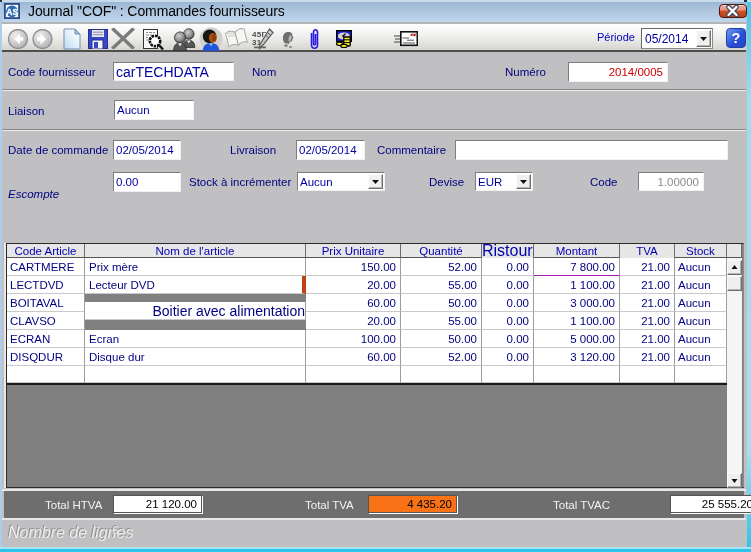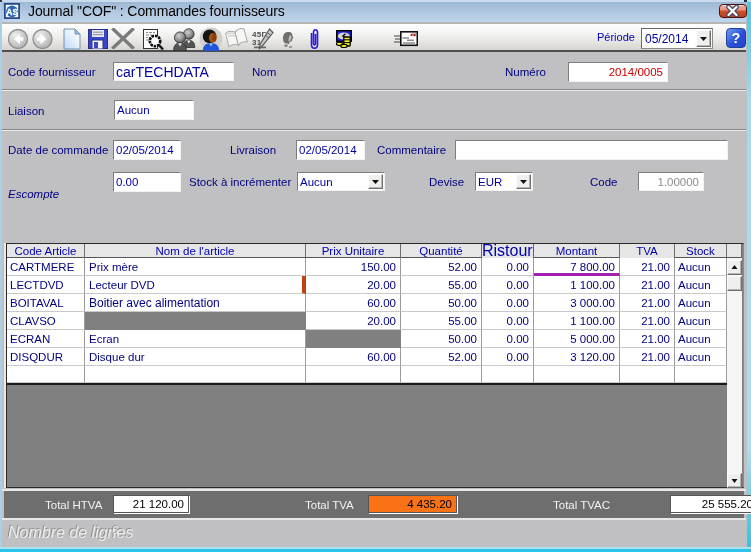--- a/index.html
+++ b/index.html
@@ -241,48 +241,49 @@
 <div style="position:absolute;left:475px;top:0;width:52px;height:24px;background:#e6e6e6;border-right:1px solid #6e6e6e;border-bottom:5px solid #0369a1;text-align:center;font-size:16px;color:#0000b0;line-height:14px;box-sizing:border-box;">Ristourne</div>
 <div style="position:absolute;left:527px;top:0;width:86px;height:14px;background:#e6e6e6;border-right:1px solid #6e6e6e;border-bottom:1px solid #565656;text-align:center;font-size:11.5px;color:#0000b0;line-height:14px;box-sizing:border-box;">Montant</div>
 <div style="position:absolute;left:613px;top:0;width:55px;height:31px;background:#e6e6e6;border-right:1px solid #6e6e6e;border-bottom:1px solid #565656;text-align:center;font-size:11.5px;color:#0000b0;line-height:14px;box-sizing:border-box;">TVA</div>
 <div style="position:absolute;left:668px;top:0;width:52px;height:14px;background:#e6e6e6;border-right:1px solid #6e6e6e;border-bottom:1px solid #565656;text-align:center;font-size:11.5px;color:#0000b0;line-height:14px;box-sizing:border-box;">Stock</div>
 <div style="position:absolute;left:720px;top:0;width:15px;height:14px;background:#e6e6e6;border-right:1px solid #6e6e6e;border-bottom:1px solid #565656;text-align:center;font-size:11.5px;color:#0000b0;line-height:14px;box-sizing:border-box;"></div>
 <div style="position:absolute;left:0px;top:14px;width:78px;height:18px;background:#fff;border-right:1px solid #9c9c9c;border-bottom:1px solid #c9c9c9;text-align:left;padding-left:3px;font-size:11.5px;color:#000080;line-height:18px;box-sizing:border-box;white-space:nowrap;overflow:hidden;">CARTMERE</div>
 <div style="position:absolute;left:78px;top:14px;width:221px;height:18px;background:#fff;border-right:1px solid #9c9c9c;border-bottom:1px solid #c9c9c9;text-align:left;padding-left:4px;font-size:11.5px;color:#000080;line-height:18px;box-sizing:border-box;white-space:nowrap;overflow:hidden;">Prix mère</div>
 <div style="position:absolute;left:299px;top:14px;width:95px;height:18px;background:#fff;border-right:1px solid #9c9c9c;border-bottom:1px solid #c9c9c9;text-align:right;padding-right:4px;font-size:11.5px;color:#000080;line-height:18px;box-sizing:border-box;white-space:nowrap;overflow:hidden;">150.00</div>
 <div style="position:absolute;left:394px;top:14px;width:81px;height:18px;background:#fff;border-right:1px solid #9c9c9c;border-bottom:1px solid #c9c9c9;text-align:right;padding-right:4px;font-size:11.5px;color:#000080;line-height:18px;box-sizing:border-box;white-space:nowrap;overflow:hidden;">52.00</div>
 <div style="position:absolute;left:475px;top:14px;width:52px;height:18px;background:#fff;border-right:1px solid #9c9c9c;border-bottom:1px solid #c9c9c9;text-align:right;padding-right:4px;font-size:11.5px;color:#000080;line-height:18px;box-sizing:border-box;white-space:nowrap;overflow:hidden;">0.00</div>
-<div style="position:absolute;left:527px;top:14px;width:86px;height:18px;background:#fff;border-right:1px solid #9c9c9c;border-bottom:3px solid #a21caf;text-align:right;padding-right:4px;font-size:11.5px;color:#000080;line-height:18px;box-sizing:border-box;white-space:nowrap;overflow:hidden;">7 800.00</div>
+<div style="position:absolute;left:527px;top:14px;width:86px;height:18px;background:#fff;border-right:1px solid #9c9c9c;border-bottom:1px solid #a21caf;text-align:right;padding-right:4px;font-size:11.5px;color:#000080;line-height:18px;box-sizing:border-box;white-space:nowrap;overflow:hidden;">7 800.00</div>
 <div style="position:absolute;left:613px;top:14px;width:55px;height:18px;background:#fff;border-right:1px solid #9c9c9c;border-bottom:1px solid #c9c9c9;text-align:right;padding-right:4px;font-size:11.5px;color:#000080;line-height:18px;box-sizing:border-box;white-space:nowrap;overflow:hidden;">21.00</div>
 <div style="position:absolute;left:668px;top:14px;width:52px;height:18px;background:#fff;border-right:1px solid #9c9c9c;border-bottom:1px solid #c9c9c9;text-align:left;padding-left:3px;font-size:11.5px;color:#000080;line-height:18px;box-sizing:border-box;white-space:nowrap;overflow:hidden;">Aucun</div>
 <div style="position:absolute;left:0px;top:32px;width:78px;height:18px;background:#fff;border-right:1px solid #9c9c9c;border-bottom:1px solid #c9c9c9;text-align:left;padding-left:3px;font-size:11.5px;color:#000080;line-height:18px;box-sizing:border-box;white-space:nowrap;overflow:hidden;">LECTDVD</div>
 <div style="position:absolute;left:78px;top:32px;width:221px;height:18px;background:#fff;border-right:4px solid #c2410c;border-bottom:1px solid #c9c9c9;text-align:left;padding-left:4px;font-size:11.5px;color:#000080;line-height:18px;box-sizing:border-box;white-space:nowrap;overflow:hidden;">Lecteur DVD</div>
 <div style="position:absolute;left:299px;top:32px;width:95px;height:18px;background:#fff;border-right:1px solid #9c9c9c;border-bottom:1px solid #c9c9c9;text-align:right;padding-right:4px;font-size:11.5px;color:#000080;line-height:18px;box-sizing:border-box;white-space:nowrap;overflow:hidden;">20.00</div>
 <div style="position:absolute;left:394px;top:32px;width:81px;height:18px;background:#fff;border-right:1px solid #9c9c9c;border-bottom:1px solid #c9c9c9;text-align:right;padding-right:4px;font-size:11.5px;color:#000080;line-height:18px;box-sizing:border-box;white-space:nowrap;overflow:hidden;">55.00</div>
 <div style="position:absolute;left:475px;top:32px;width:52px;height:18px;background:#fff;border-right:1px solid #9c9c9c;border-bottom:1px solid #c9c9c9;text-align:right;padding-right:4px;font-size:11.5px;color:#000080;line-height:18px;box-sizing:border-box;white-space:nowrap;overflow:hidden;">0.00</div>
 <div style="position:absolute;left:527px;top:32px;width:86px;height:18px;background:#fff;border-right:1px solid #9c9c9c;border-bottom:1px solid #c9c9c9;text-align:right;padding-right:4px;font-size:11.5px;color:#000080;line-height:18px;box-sizing:border-box;white-space:nowrap;overflow:hidden;">1 100.00</div>
 <div style="position:absolute;left:613px;top:32px;width:55px;height:18px;background:#fff;border-right:1px solid #9c9c9c;border-bottom:1px solid #c9c9c9;text-align:right;padding-right:4px;font-size:11.5px;color:#000080;line-height:18px;box-sizing:border-box;white-space:nowrap;overflow:hidden;">21.00</div>
 <div style="position:absolute;left:668px;top:32px;width:52px;height:18px;background:#fff;border-right:1px solid #9c9c9c;border-bottom:1px solid #c9c9c9;text-align:left;padding-left:3px;font-size:11.5px;color:#000080;line-height:18px;box-sizing:border-box;white-space:nowrap;overflow:hidden;">Aucun</div>
 <div style="position:absolute;left:0px;top:50px;width:78px;height:18px;background:#fff;border-right:1px solid #9c9c9c;border-bottom:1px solid #c9c9c9;text-align:left;padding-left:3px;font-size:11.5px;color:#000080;line-height:18px;box-sizing:border-box;white-space:nowrap;overflow:hidden;">BOITAVAL</div>
-<div style="position:absolute;left:78px;top:50px;width:221px;height:18px;background:#fff;border-right:1px solid #9c9c9c;border-bottom:1px solid #c9c9c9;text-align:left;padding-left:4px;font-size:12px;color:#000080;line-height:18px;box-sizing:border-box;white-space:nowrap;overflow:hidden;">Boitier avec alimentation</div>
+<div style="position:absolute;left:78px;top:58px;width:221px;height:18px;background:#fff;border-right:1px solid #9c9c9c;border-bottom:1px solid #c9c9c9;text-align:right;padding-left:4px;font-size:14px;color:#000080;line-height:18px;box-sizing:border-box;white-space:nowrap;overflow:hidden;">Boitier avec alimentation</div>
 <div style="position:absolute;left:299px;top:50px;width:95px;height:18px;background:#fff;border-right:1px solid #9c9c9c;border-bottom:1px solid #c9c9c9;text-align:right;padding-right:4px;font-size:11.5px;color:#000080;line-height:18px;box-sizing:border-box;white-space:nowrap;overflow:hidden;">60.00</div>
 <div style="position:absolute;left:394px;top:50px;width:81px;height:18px;background:#fff;border-right:1px solid #9c9c9c;border-bottom:1px solid #c9c9c9;text-align:right;padding-right:4px;font-size:11.5px;color:#000080;line-height:18px;box-sizing:border-box;white-space:nowrap;overflow:hidden;">50.00</div>
 <div style="position:absolute;left:475px;top:50px;width:52px;height:18px;background:#fff;border-right:1px solid #9c9c9c;border-bottom:1px solid #c9c9c9;text-align:right;padding-right:4px;font-size:11.5px;color:#000080;line-height:18px;box-sizing:border-box;white-space:nowrap;overflow:hidden;">0.00</div>
 <div style="position:absolute;left:527px;top:50px;width:86px;height:18px;background:#fff;border-right:1px solid #9c9c9c;border-bottom:1px solid #c9c9c9;text-align:right;padding-right:4px;font-size:11.5px;color:#000080;line-height:18px;box-sizing:border-box;white-space:nowrap;overflow:hidden;">3 000.00</div>
 <div style="position:absolute;left:613px;top:50px;width:55px;height:18px;background:#fff;border-right:1px solid #9c9c9c;border-bottom:1px solid #c9c9c9;text-align:right;padding-right:4px;font-size:11.5px;color:#000080;line-height:18px;box-sizing:border-box;white-space:nowrap;overflow:hidden;">21.00</div>
 <div style="position:absolute;left:668px;top:50px;width:52px;height:18px;background:#fff;border-right:1px solid #9c9c9c;border-bottom:1px solid #c9c9c9;text-align:left;padding-left:3px;font-size:11.5px;color:#000080;line-height:18px;box-sizing:border-box;white-space:nowrap;overflow:hidden;">Aucun</div>
 <div style="position:absolute;left:0px;top:68px;width:78px;height:18px;background:#fff;border-right:1px solid #9c9c9c;border-bottom:1px solid #c9c9c9;text-align:left;padding-left:3px;font-size:11.5px;color:#000080;line-height:18px;box-sizing:border-box;white-space:nowrap;overflow:hidden;">CLAVSO</div>
 <div style="position:absolute;left:299px;top:68px;width:95px;height:18px;background:#fff;border-right:1px solid #9c9c9c;border-bottom:1px solid #c9c9c9;text-align:right;padding-right:4px;font-size:11.5px;color:#000080;line-height:18px;box-sizing:border-box;white-space:nowrap;overflow:hidden;">20.00</div>
 <div style="position:absolute;left:394px;top:68px;width:81px;height:18px;background:#fff;border-right:1px solid #9c9c9c;border-bottom:1px solid #c9c9c9;text-align:right;padding-right:4px;font-size:11.5px;color:#000080;line-height:18px;box-sizing:border-box;white-space:nowrap;overflow:hidden;">55.00</div>
 <div style="position:absolute;left:475px;top:68px;width:52px;height:18px;background:#fff;border-right:1px solid #9c9c9c;border-bottom:1px solid #c9c9c9;text-align:right;padding-right:4px;font-size:11.5px;color:#000080;line-height:18px;box-sizing:border-box;white-space:nowrap;overflow:hidden;">0.00</div>
 <div style="position:absolute;left:527px;top:68px;width:86px;height:18px;background:#fff;border-right:1px solid #9c9c9c;border-bottom:1px solid #c9c9c9;text-align:right;padding-right:4px;font-size:11.5px;color:#000080;line-height:18px;box-sizing:border-box;white-space:nowrap;overflow:hidden;">1 100.00</div>
 <div style="position:absolute;left:613px;top:68px;width:55px;height:18px;background:#fff;border-right:1px solid #9c9c9c;border-bottom:1px solid #c9c9c9;text-align:right;padding-right:4px;font-size:11.5px;color:#000080;line-height:18px;box-sizing:border-box;white-space:nowrap;overflow:hidden;">21.00</div>
 <div style="position:absolute;left:668px;top:68px;width:52px;height:18px;background:#fff;border-right:1px solid #9c9c9c;border-bottom:1px solid #c9c9c9;text-align:left;padding-left:3px;font-size:11.5px;color:#000080;line-height:18px;box-sizing:border-box;white-space:nowrap;overflow:hidden;">Aucun</div>
 <div style="position:absolute;left:0px;top:86px;width:78px;height:18px;background:#fff;border-right:1px solid #9c9c9c;border-bottom:1px solid #c9c9c9;text-align:left;padding-left:3px;font-size:11.5px;color:#000080;line-height:18px;box-sizing:border-box;white-space:nowrap;overflow:hidden;">ECRAN</div>
 <div style="position:absolute;left:78px;top:86px;width:221px;height:18px;background:#fff;border-right:1px solid #9c9c9c;border-bottom:1px solid #c9c9c9;text-align:left;padding-left:4px;font-size:11.5px;color:#000080;line-height:18px;box-sizing:border-box;white-space:nowrap;overflow:hidden;">Ecran</div>
+<div style="position:absolute;left:299px;top:86px;width:95px;height:18px;background:#fff;border-right:1px solid #9c9c9c;border-bottom:1px solid #c9c9c9;text-align:right;padding-right:4px;font-size:11.5px;color:#000080;line-height:18px;box-sizing:border-box;white-space:nowrap;overflow:hidden;">100.00</div>
 <div style="position:absolute;left:394px;top:86px;width:81px;height:18px;background:#fff;border-right:1px solid #9c9c9c;border-bottom:1px solid #c9c9c9;text-align:right;padding-right:4px;font-size:11.5px;color:#000080;line-height:18px;box-sizing:border-box;white-space:nowrap;overflow:hidden;">50.00</div>
 <div style="position:absolute;left:475px;top:86px;width:52px;height:18px;background:#fff;border-right:1px solid #9c9c9c;border-bottom:1px solid #c9c9c9;text-align:right;padding-right:4px;font-size:11.5px;color:#000080;line-height:18px;box-sizing:border-box;white-space:nowrap;overflow:hidden;">0.00</div>
 <div style="position:absolute;left:527px;top:86px;width:86px;height:18px;background:#fff;border-right:1px solid #9c9c9c;border-bottom:1px solid #c9c9c9;text-align:right;padding-right:4px;font-size:11.5px;color:#000080;line-height:18px;box-sizing:border-box;white-space:nowrap;overflow:hidden;">5 000.00</div>
 <div style="position:absolute;left:613px;top:86px;width:55px;height:18px;background:#fff;border-right:1px solid #9c9c9c;border-bottom:1px solid #c9c9c9;text-align:right;padding-right:4px;font-size:11.5px;color:#000080;line-height:18px;box-sizing:border-box;white-space:nowrap;overflow:hidden;">21.00</div>
 <div style="position:absolute;left:668px;top:86px;width:52px;height:18px;background:#fff;border-right:1px solid #9c9c9c;border-bottom:1px solid #c9c9c9;text-align:left;padding-left:3px;font-size:11.5px;color:#000080;line-height:18px;box-sizing:border-box;white-space:nowrap;overflow:hidden;">Aucun</div>
 <div style="position:absolute;left:0px;top:104px;width:78px;height:18px;background:#fff;border-right:1px solid #9c9c9c;border-bottom:1px solid #c9c9c9;text-align:left;padding-left:3px;font-size:11.5px;color:#000080;line-height:18px;box-sizing:border-box;white-space:nowrap;overflow:hidden;">DISQDUR</div>
 <div style="position:absolute;left:78px;top:104px;width:221px;height:18px;background:#fff;border-right:1px solid #9c9c9c;border-bottom:1px solid #c9c9c9;text-align:left;padding-left:4px;font-size:11.5px;color:#000080;line-height:18px;box-sizing:border-box;white-space:nowrap;overflow:hidden;">Disque dur</div>
 <div style="position:absolute;left:299px;top:104px;width:95px;height:18px;background:#fff;border-right:1px solid #9c9c9c;border-bottom:1px solid #c9c9c9;text-align:right;padding-right:4px;font-size:11.5px;color:#000080;line-height:18px;box-sizing:border-box;white-space:nowrap;overflow:hidden;">60.00</div>
 <div style="position:absolute;left:394px;top:104px;width:81px;height:18px;background:#fff;border-right:1px solid #9c9c9c;border-bottom:1px solid #c9c9c9;text-align:right;padding-right:4px;font-size:11.5px;color:#000080;line-height:18px;box-sizing:border-box;white-space:nowrap;overflow:hidden;">52.00</div>
 <div style="position:absolute;left:475px;top:104px;width:52px;height:18px;background:#fff;border-right:1px solid #9c9c9c;border-bottom:1px solid #c9c9c9;text-align:right;padding-right:4px;font-size:11.5px;color:#000080;line-height:18px;box-sizing:border-box;white-space:nowrap;overflow:hidden;">0.00</div>
@@ -308,21 +309,21 @@
     <div style="position:absolute;left:0;top:215px;width:15px;height:15px;background:#efefef;border-top:1px solid #fbfbfb;border-left:1px solid #fbfbfb;border-bottom:1px solid #6e6e6e;border-right:1px solid #6e6e6e;box-sizing:border-box;box-shadow:inset -1px -1px 0 #b5b5b5;"></div>
     <svg style="position:absolute;left:0;top:215px;" width="15" height="15" viewBox="0 0 15 15">
         <path d="M7.5 10 L10.5 6 L4.5 6 Z" fill="#111"></path>
       </svg>
   </div>
 
   <div class="abs" style="left:2px;top:489px;width:744px;height:2px;background:#e8e8e8;"></div>
   <div class="abs" style="left:4px;top:491px;width:740px;height:27px;background:#6e6e6e;"></div>
   <div class="abs" style="left:2px;top:518px;width:744px;height:2px;background:#e8e8e8;"></div>
   <div class="abs" style="left:45px;top:499px;color:#f2f2f2;font-size:11.5px;">Total HTVA</div>
-  <div class="abs" style="left:113px;top:495px;width:76px;height:18px;background:#fff;border:1px solid #555;box-shadow:1px 1px 0 #ffffff;box-sizing:border-box;text-align:right;font-size:11.5px;color:#000;"><span style="position:relative;top:2px;left:-4px;">21 120.00</span></div>
+  <div class="abs" style="left:113px;top:495px;width:89px;height:18px;background:#fff;border:1px solid #555;box-shadow:1px 1px 0 #ffffff;box-sizing:border-box;text-align:right;font-size:11.5px;color:#000;"><span style="position:relative;top:2px;left:-4px;">21 120.00</span></div>
   <div class="abs" style="left:305px;top:499px;color:#f2f2f2;font-size:11.5px;">Total TVA</div>
   <div class="abs" style="left:368px;top:495px;width:89px;height:18px;background:#f97316;border:1px solid #555;box-shadow:1px 1px 0 #ffffff;box-sizing:border-box;text-align:right;font-size:11.5px;color:#000;"><span style="position:relative;top:2px;left:-4px;">4 435.20</span></div>
   <div class="abs" style="left:553px;top:499px;color:#f2f2f2;font-size:11.5px;">Total TVAC</div>
   <div class="abs" style="left:623px;top:495px;width:88px;height:18px;background:#fff;border:1px solid #555;box-shadow:1px 1px 0 #ffffff;box-sizing:border-box;text-align:right;font-size:11.5px;color:#000;margin-left:47px;"><span style="position:relative;top:2px;left:-4px;">25 555.20</span></div>
 
   <div class="abs" style="left:8px;top:524px;font-size:16px;font-style:italic;color:#ececec;text-shadow:-1px -1px 0 #909090;">Nombre de lignes</div>
   <div class="abs" style="left:112px;top:524px;font-size:11.5px;font-style:italic;color:#ececec;text-shadow:-1px -1px 0 #909090;">6</div>
 </div>
 
 </body></html>

